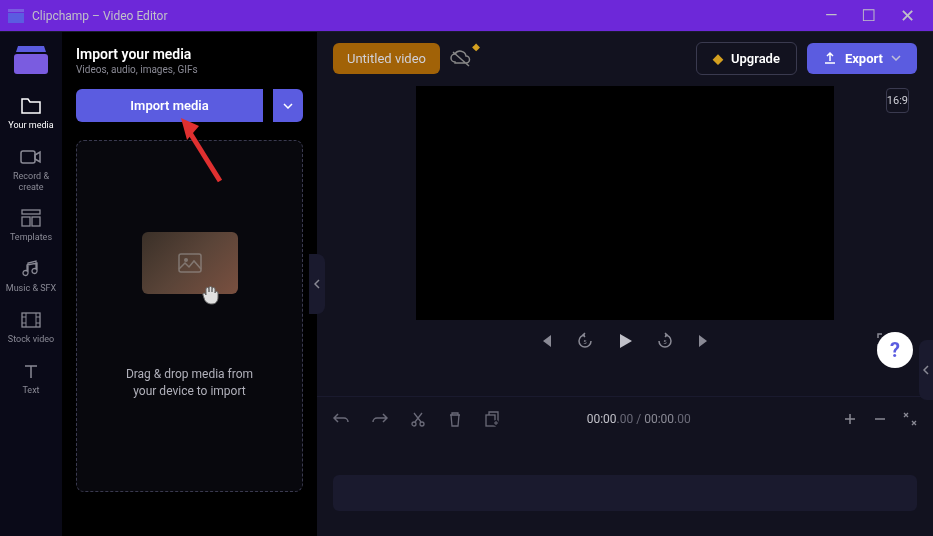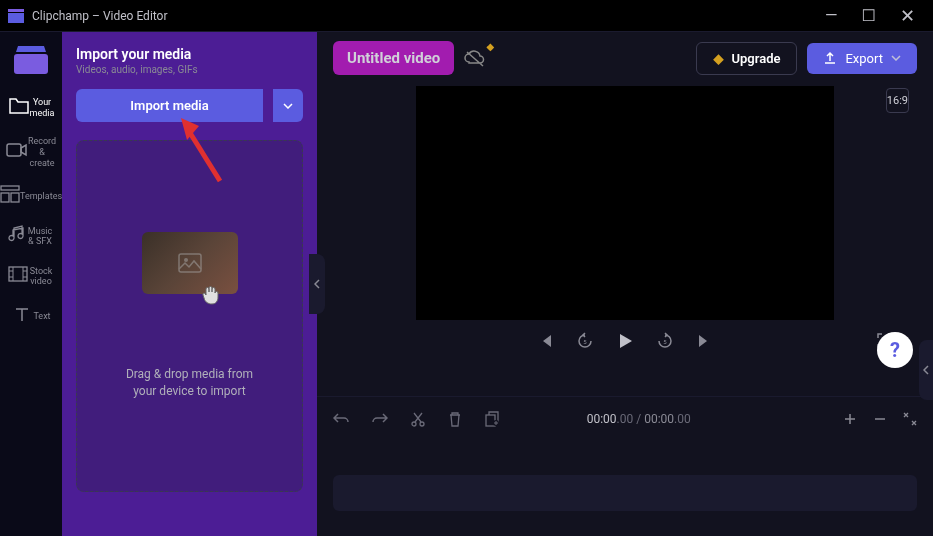--- a/index.html
+++ b/index.html
@@ -1,65 +1,65 @@
 <!DOCTYPE html>
 <html><head>
   <meta charset="utf-8">
   <style>
     * { margin: 0; padding: 0; box-sizing: border-box; font-family: -apple-system, BlinkMacSystemFont, 'Segoe UI', Roboto, sans-serif; }
     body { width: 933px; height: 536px; background: #0f0f1e; overflow: hidden; position: relative; }
     
     
-    .titlebar { height: 32px; background: #000000; display: flex; align-items: center; padding: 0 8px; border-bottom: 1px solid #1a1a2e; }
+    .titlebar { height: 32px; background: #6d28d9; display: flex; align-items: center; padding: 0 8px; border-bottom: 1px solid #1a1a2e; }
     .titlebar-icon { width: 16px; height: 14px; margin-right: 8px; }
     .titlebar-title { color: #c0c0c8; font-size: 12px; flex: 1; }
     .titlebar-controls { display: flex; gap: 24px; align-items: center; padding-right: 10px; }
     .win-btn { color: #c0c0c8; font-size: 16px; cursor: pointer; line-height: 1; }
     .win-close { font-size: 18px; }
     
     
     .main { display: flex; height: calc(100% - 32px); }
     
     
     .sidebar-narrow { width: 62px; background: #0a0a18; display: flex; flex-direction: column; align-items: center; padding-top: 12px; }
     .app-logo { width: 34px; height: 30px; margin-bottom: 14px; }
-    .nav-item { width: 62px; display: flex; flex-direction: row; align-items: center; justify-content: center; padding: 8px 8px; cursor: pointer; color: #8a8a95; font-size: 9px; text-align: center; line-height: 1.2; }
+    .nav-item { width: 62px; display: flex; flex-direction: column; align-items: center; justify-content: center; padding: 8px 0; cursor: pointer; color: #8a8a95; font-size: 9px; text-align: center; line-height: 1.2; }
     .nav-item.active { color: #ffffff; }
     .nav-item .nav-icon { width: 22px; height: 20px; margin-bottom: 4px; display: flex; align-items: center; justify-content: center; }
     .nav-item span { display: block; }
     
     
-    .media-panel { width: 255px; background: #4c1d95; padding: 14px 14px; position: relative; }
+    .media-panel { width: 255px; background: #000000; padding: 14px 14px; position: relative; }
     .panel-title { color: #ffffff; font-size: 14px; font-weight: 600; margin-bottom: 2px; }
     .panel-subtitle { color: #8a8a95; font-size: 10px; margin-bottom: 14px; }
     .import-btn-wrap { display: flex; gap: 10px; margin-bottom: 18px; }
     .import-btn { flex: 1; background: #5b5ce0; color: #ffffff; border: none; border-radius: 6px 0 0 6px; padding: 9px 0; font-size: 13px; font-weight: 600; cursor: pointer; }
     .import-dd { width: 30px; background: #5b5ce0; border: none; border-radius: 0 6px 6px 0; display: flex; align-items: center; justify-content: center; cursor: pointer; }
     .dropzone { border: 1px dashed #3a3a4f; border-radius: 8px; height: 352px; display: flex; flex-direction: column; align-items: center; justify-content: center; background: rgba(30,30,50,0.25); gap: 44px; }
     .dropzone-preview { width: 96px; height: 62px; border-radius: 6px; background: linear-gradient(135deg, #3a3028, #5a4438, #7a5040); position: relative; margin-bottom: 28px; display: flex; align-items: center; justify-content: center; overflow: visible; }
     .dropzone-img-icon { opacity: 0.5; }
     .dropzone-cursor { position: absolute; bottom: -12px; right: 14px; }
     .dropzone-text { color: #b0b0ba; font-size: 12px; text-align: center; line-height: 1.4; padding: 0 20px; }
     
     
     .collapse-handle { position: absolute; right: -8px; top: 50%; transform: translateY(-50%); width: 16px; height: 60px; background: #1a1a2e; border-radius: 0 8px 8px 0; display: flex; align-items: center; justify-content: center; cursor: pointer; z-index: 5; }
     .collapse-handle-right { position: absolute; right: 0; top: 340px; width: 14px; height: 60px; background: #1a1a2e; border-radius: 8px 0 0 8px; display: flex; align-items: center; justify-content: center; cursor: pointer; z-index: 5; }
     
     
     .editor { flex: 1; display: flex; flex-direction: column; background: #12121f; }
     
     
     .topbar { height: 52px; padding: 12px 16px; display: flex; align-items: center; gap: 10px; }
-    .title-pill { background: #a21caf; color: #d0d0d8; border-radius: 6px; padding: 8px 14px; font-size: 15px; font-weight: 700; cursor: pointer; }
+    .title-pill { background: #a16207; color: #d0d0d8; border-radius: 6px; padding: 8px 14px; font-size: 13px; font-weight: 400; cursor: pointer; }
     .sync-icon { color: #888; position: relative; }
     .sync-premium { position: absolute; top: -8px; right: -8px; color: #d4a020; font-size: 10px; }
     .topbar-spacer { flex: 1; }
     .upgrade-btn { background: transparent; border: 1px solid #3a3a4f; border-radius: 6px; padding: 8px 16px; display: flex; align-items: center; gap: 8px; color: #ffffff; font-size: 13px; font-weight: 600; cursor: pointer; }
     .upgrade-icon { color: #d4a020; }
-    .export-btn { background: #5b5ce0; border: none; border-radius: 6px; padding: 8px 16px; display: flex; align-items: center; gap: 8px; color: #ffffff; font-size: 13px; font-weight: 400; cursor: pointer; }
+    .export-btn { background: #5b5ce0; border: none; border-radius: 6px; padding: 8px 16px; display: flex; align-items: center; gap: 8px; color: #ffffff; font-size: 13px; font-weight: 700; cursor: pointer; }
     
     
     .preview-area { flex: 1; display: flex; flex-direction: column; align-items: center; padding: 2px 16px 12px; position: relative; }
     .preview-wrap { display: flex; align-items: flex-start; gap: 14px; width: 100%; justify-content: center; }
     .preview-canvas { width: 418px; height: 234px; background: #000000; }
     .aspect-pill { border: 1px solid #3a3a4f; border-radius: 4px; padding: 5px 0; color: #d0d0d8; font-size: 11px; cursor: pointer; margin-left: auto; position: absolute; right: 24px; top: 4px; }
     
     
     .playback { display: flex; align-items: center; gap: 22px; margin-top: 12px; width: 100%; justify-content: center; position: relative; }
     .pb-btn { color: #8a8a95; cursor: pointer; display: flex; align-items: center; justify-content: center; }

